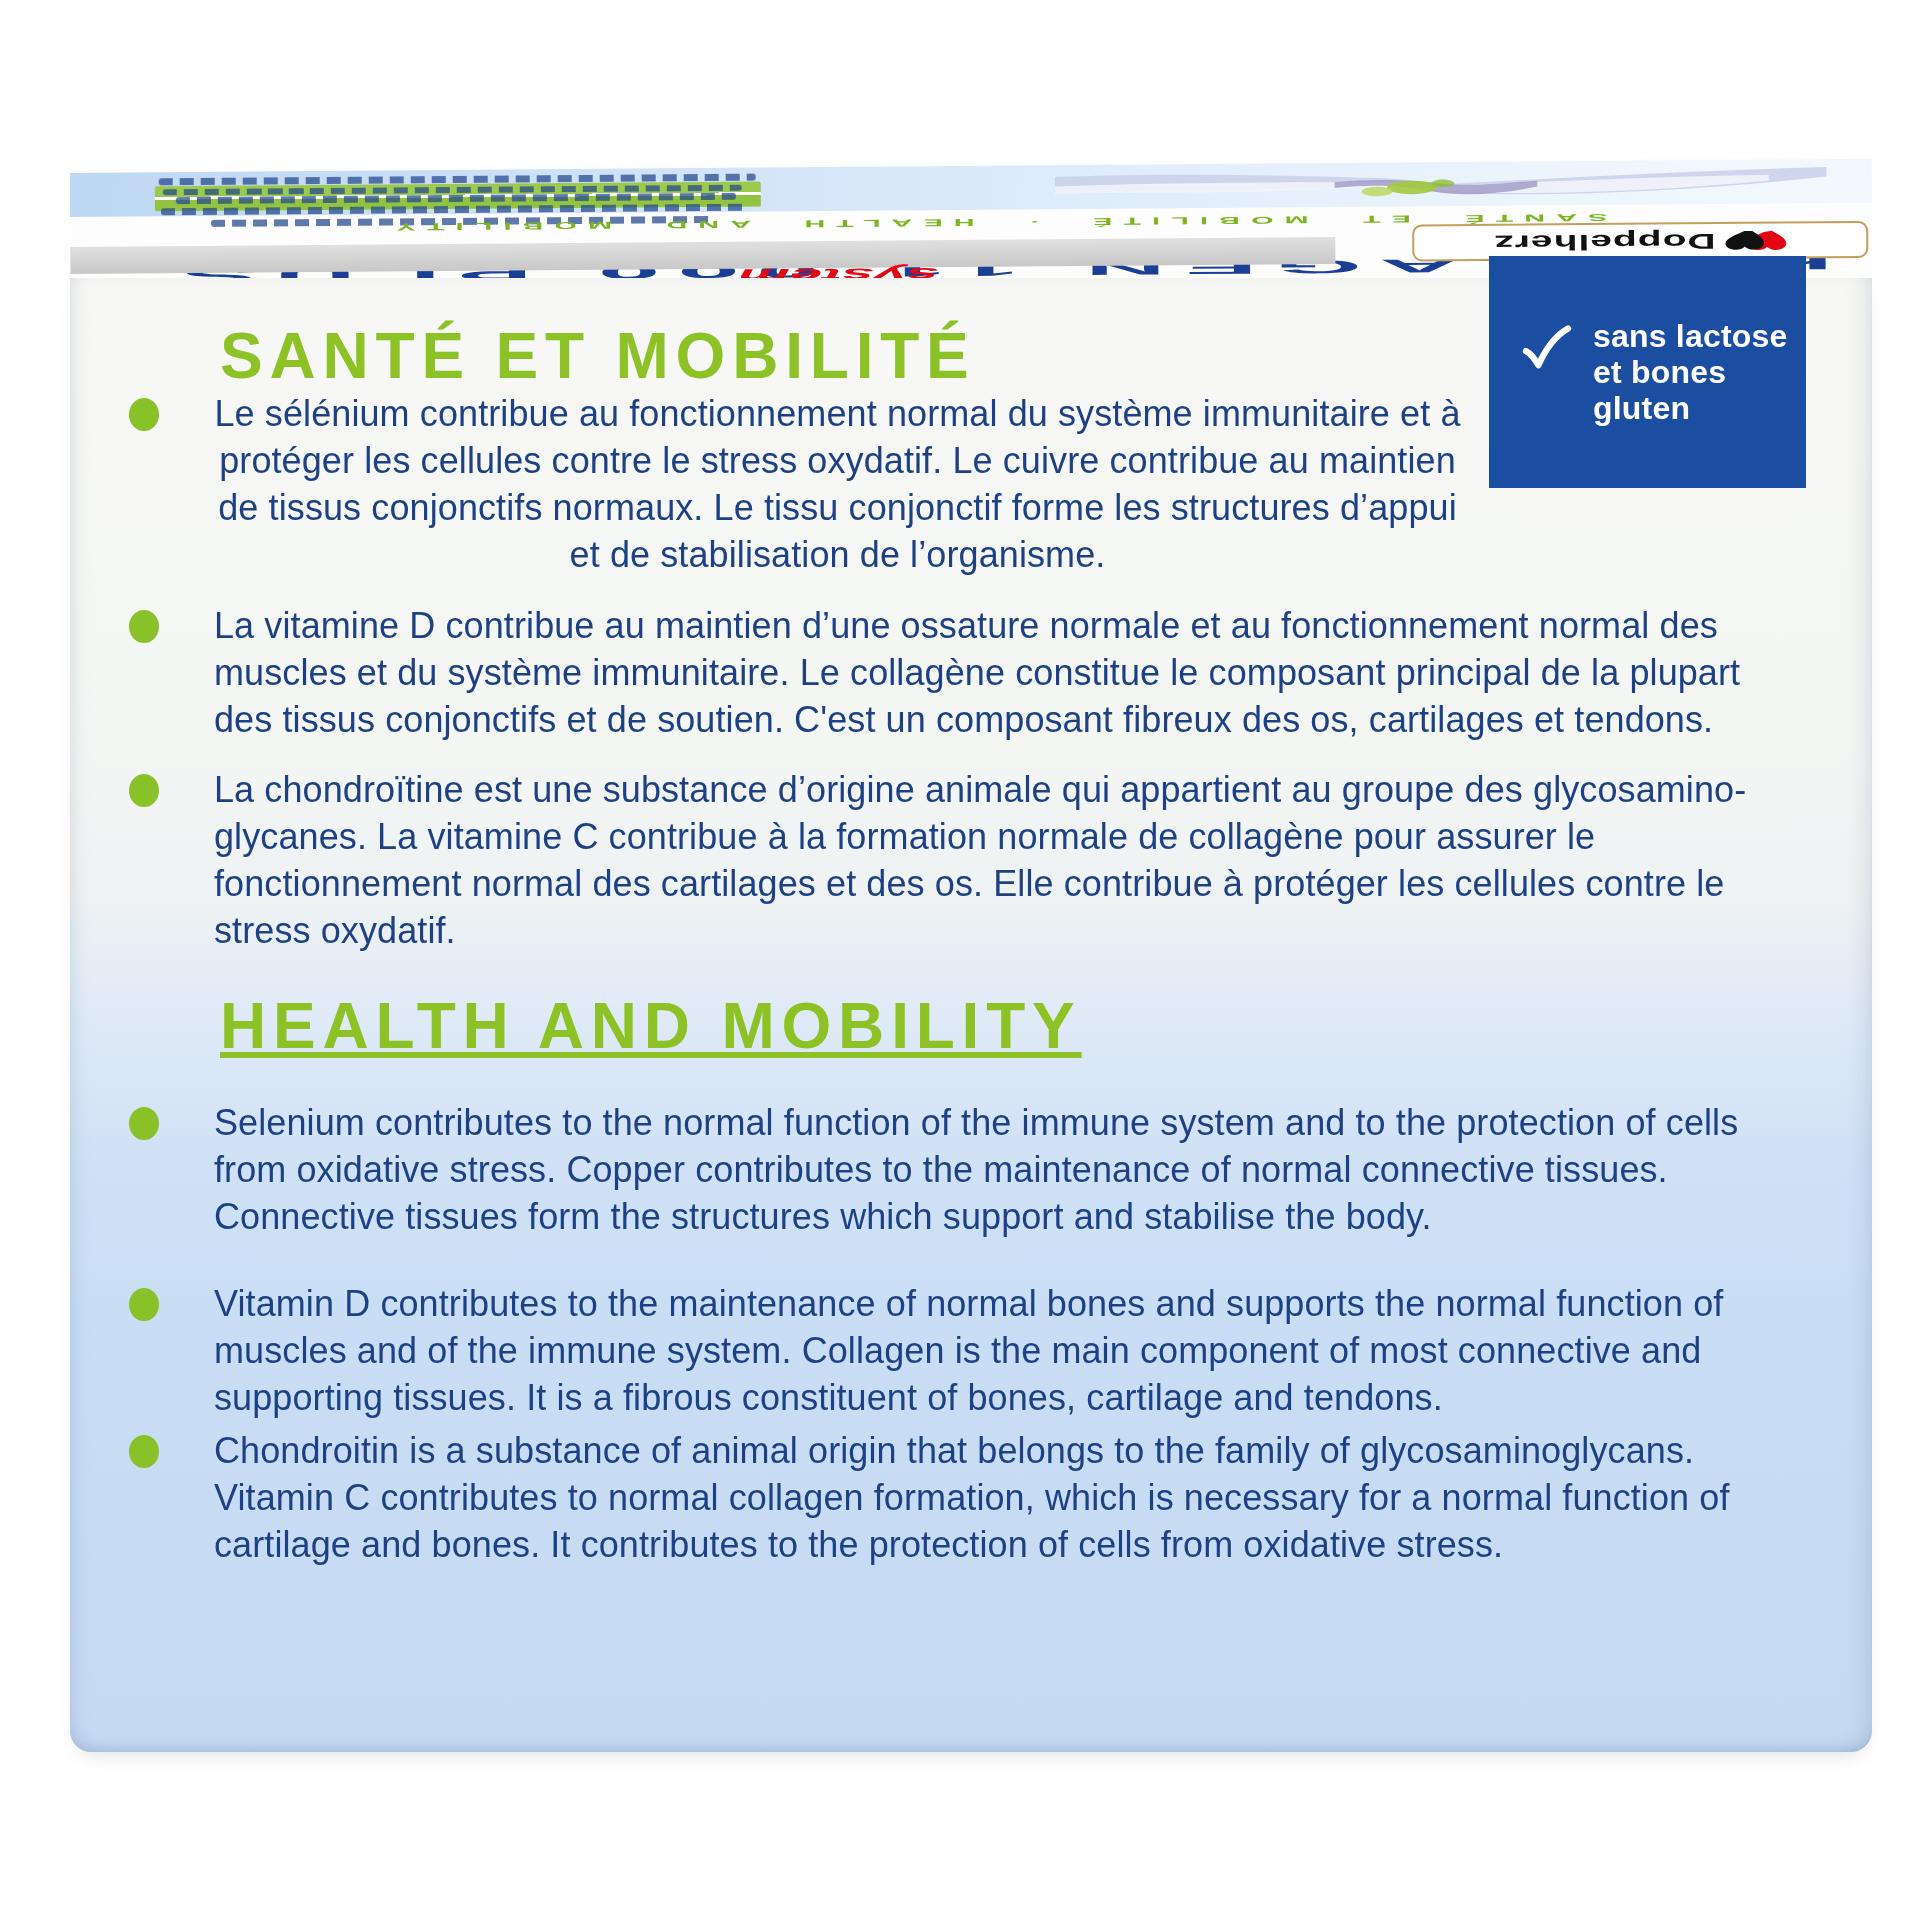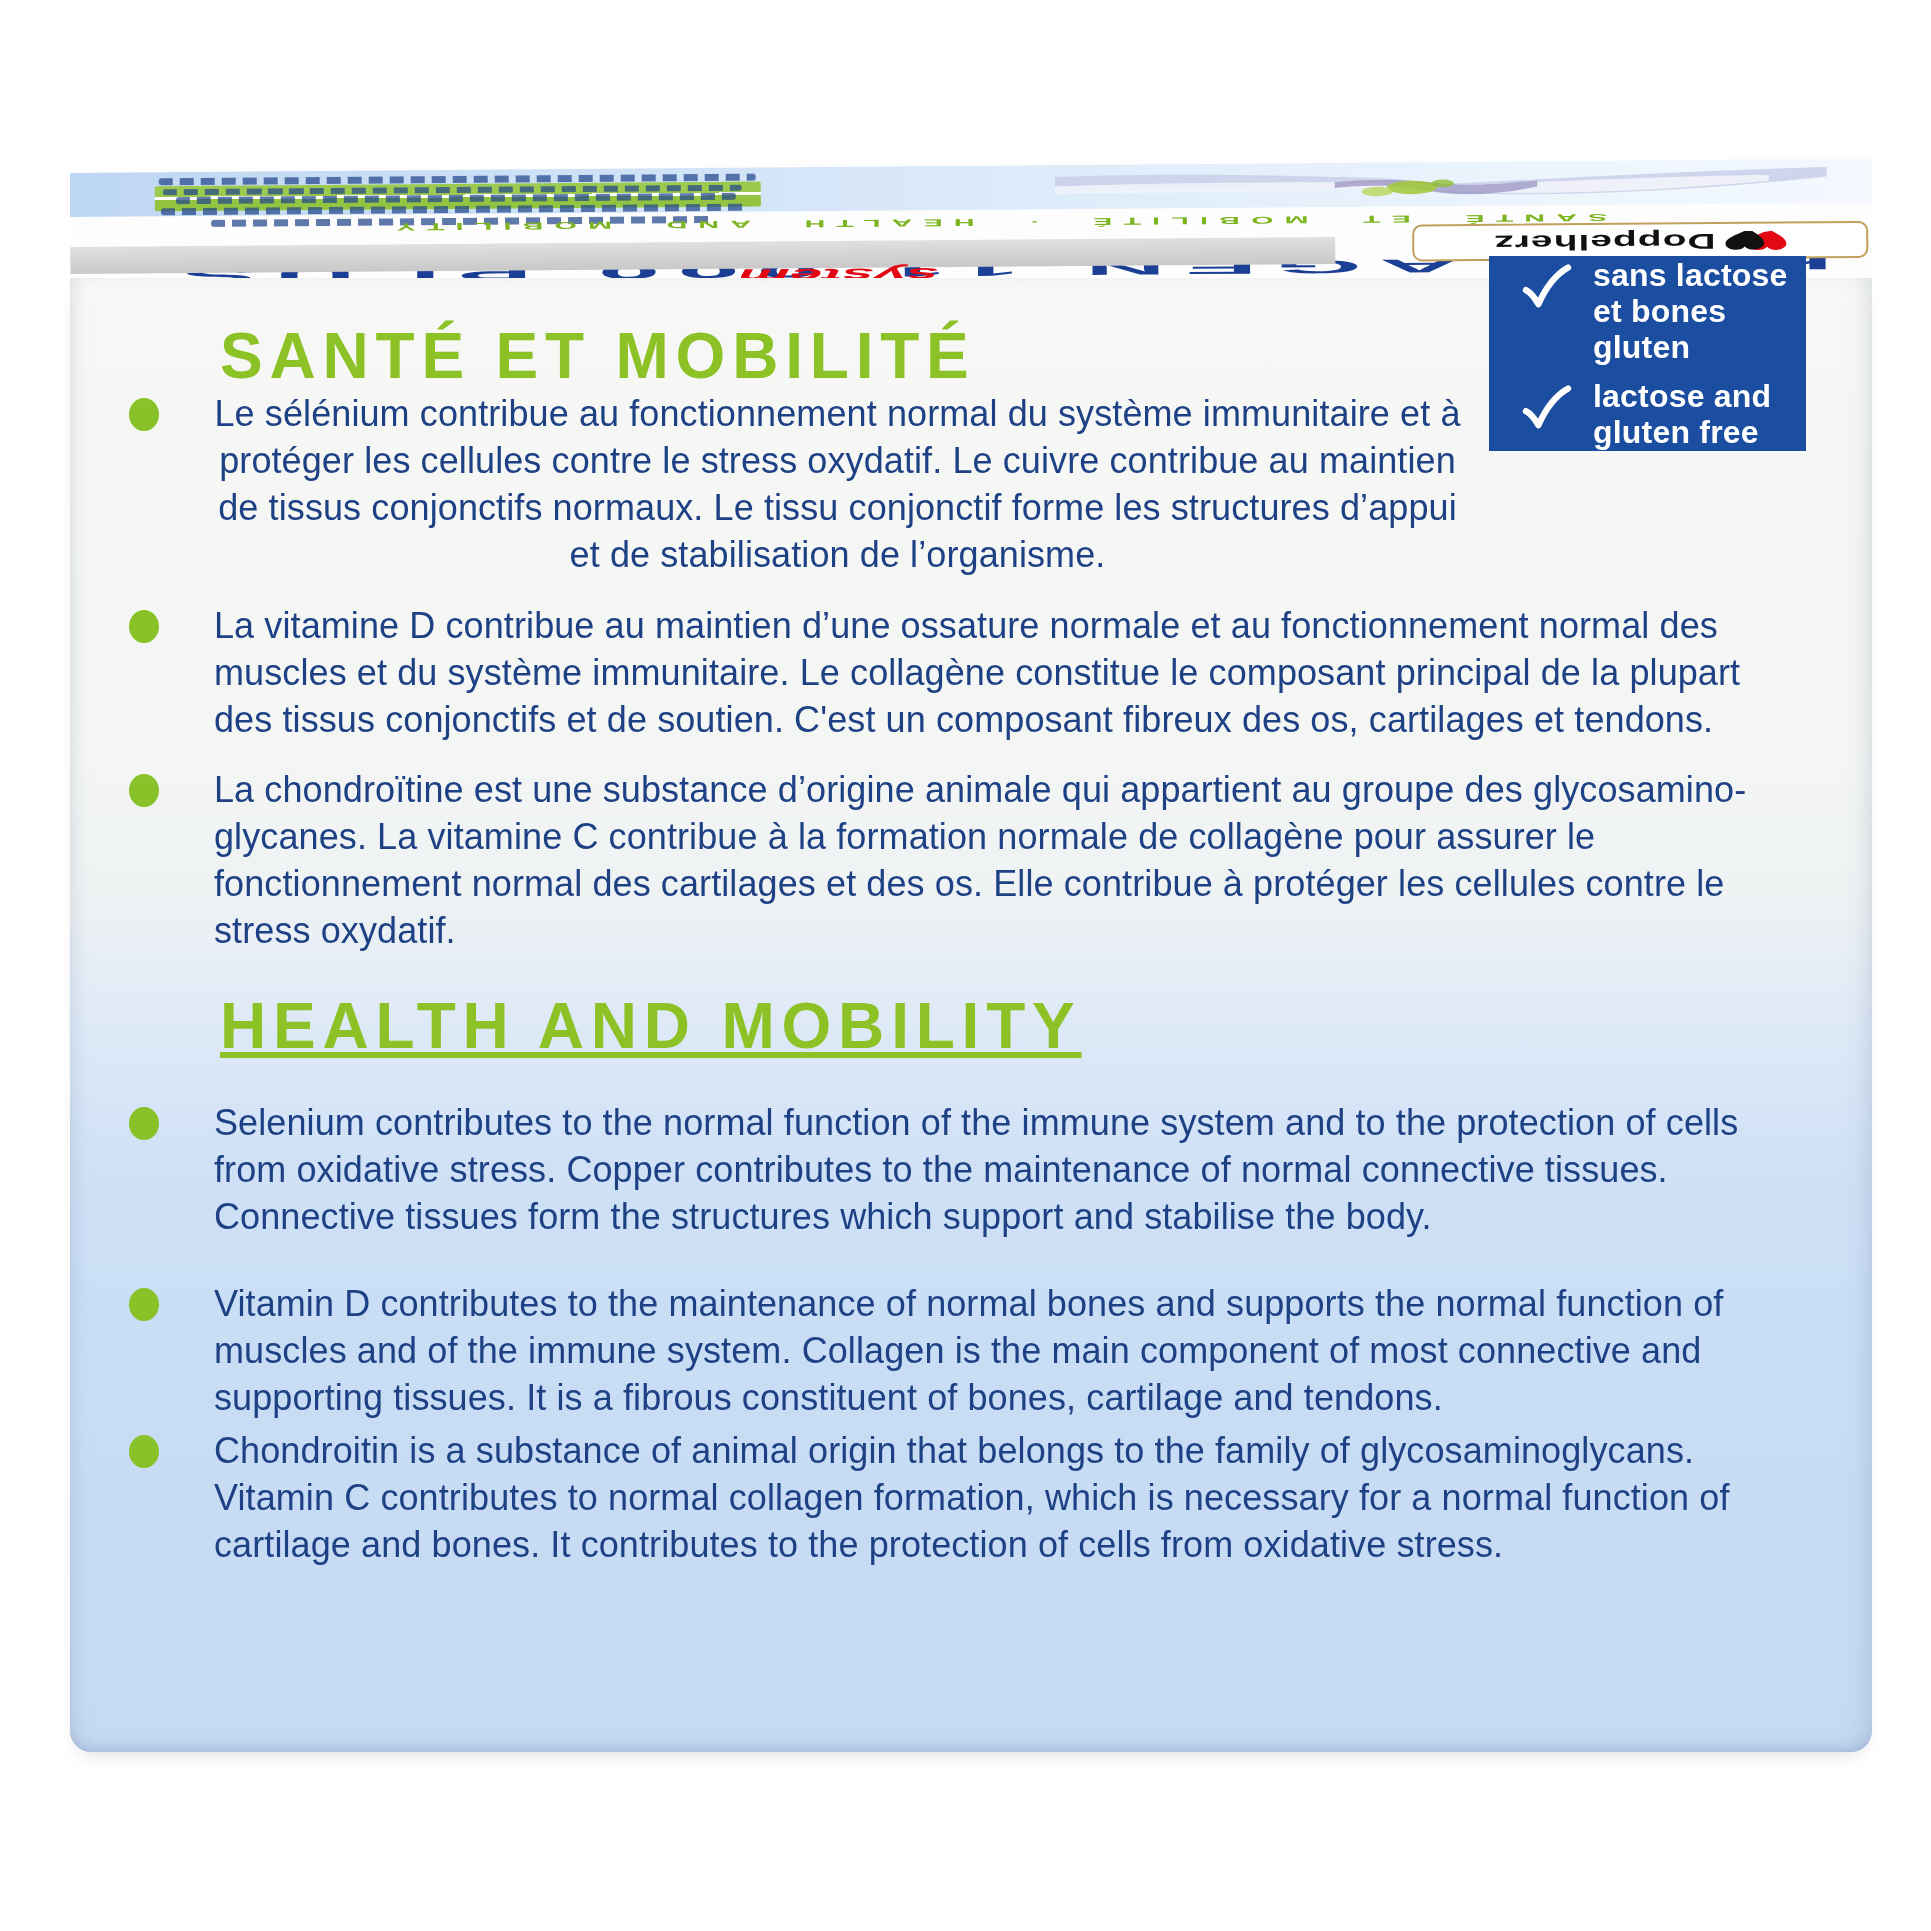--- a/index.html
+++ b/index.html
@@ -85,21 +85,21 @@
       #e0eaf7 50%, #d0e1f6 60%, #c9def5 70%, #c5d9f2 100%);
     box-shadow:
       inset 13.5px 0 19.3px -11.6px rgba(60,80,110,.14),
       inset -15.4px 0 23px -11.6px rgba(60,80,110,.16),
       inset 0 -11.6px 15.4px -9.7px rgba(70,100,150,.22),
       0 9.7px 21px -11.6px rgba(0,0,0,.18);
     z-index:1;
   }
   
   .badge{
-    position:absolute;left:1489px;top:256px;width:317px;height:195px;
+    position:absolute;left:1489px;top:256px;width:317px;height:232px;
     background:#1b4da0;z-index:10;
     display:flex;flex-direction:column;justify-content:center;gap:13.5px;
     padding-left:33px;box-sizing:border-box;
   }
   .badge-row{display:flex;align-items:flex-start;}
   .badge-row svg{width:50px;height:52px;margin-right:21px;margin-top:3.9px;flex:none;}
   .badge-text div{
     color:#ffffff;font-size:32px;font-weight:bold;line-height:36px;letter-spacing:0.2px;
   }
   
@@ -182,29 +182,20 @@
 <div class="badge">
   <div class="badge-row">
     <svg viewBox="0 0 64 60">
       <path d="M5 34 Q13 38 21 52 Q36 18 59 5" fill="none" stroke="#ffffff" stroke-width="8" stroke-linecap="round" stroke-linejoin="round"></path>
     </svg>
     <div class="badge-text">
       <div>sans lactose</div>
       <div>et bones gluten</div>
     </div>
   </div>
-  <div class="badge-row">
-    <svg viewBox="0 0 64 60">
-      <path d="M5 34 Q13 38 21 52 Q36 18 59 5" fill="none" stroke="#ffffff" stroke-width="8" stroke-linecap="round" stroke-linejoin="round"></path>
-    </svg>
-    <div class="badge-text">
-      <div>lactose and</div>
-      <div>gluten free</div>
-    </div>
-  </div>
 </div>
 
 <h1 class="heading h-fr">SANTÉ ET MOBILITÉ</h1>
 
 <div class="bullet b1">
   <span class="dot"></span>
   <p>Le sélénium contribue au fonctionnement normal du système immunitaire et à protéger les cellules contre le stress oxydatif. Le cuivre contribue au maintien de tissus conjonctifs normaux. Le tissu conjonctif forme les structures d’appui et de stabilisation de l’organisme.</p>
 </div>
 <div class="bullet b2">
   <span class="dot"></span>

